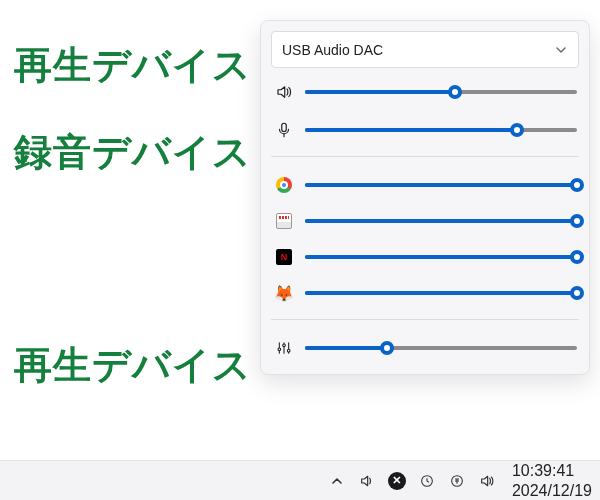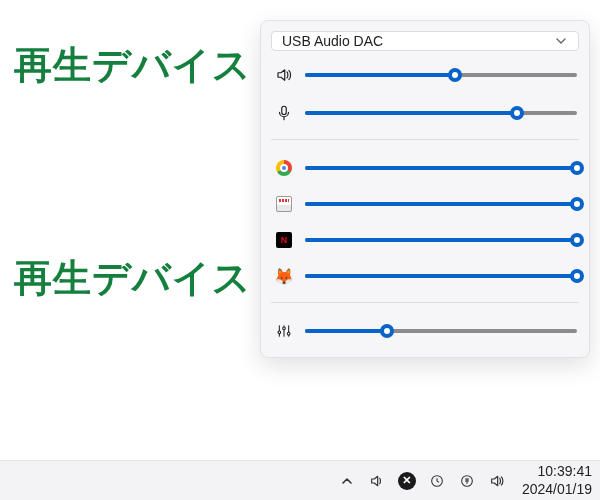--- a/index.html
+++ b/index.html
@@ -43,21 +43,21 @@
     box-shadow: 0 8px 24px rgba(0,0,0,0.12);
     padding: 10px 10px 12px 10px;
     display: flex;
     flex-direction: column;
     gap: 10px;
   }
   .device-select {
     background: #ffffff;
     border: 1px solid #dcdce0;
     border-radius: 4px;
-    height: 20px;
+    height: 37px;
     display: flex;
     align-items: center;
     padding: 0 10px;
     font-size: 14px;
     color: #222;
     cursor: pointer;
     justify-content: space-between;
   }
   .chev {
     width: 14px; height: 14px;
@@ -157,32 +157,33 @@
     width: 18px; height: 18px;
     display: inline-flex; align-items:center; justify-content:center;
     cursor: pointer;
   }
   .tray .dark {
     width:18px;height:18px;border-radius:50%;
     background:#1b1b1b;color:#fff;font-size:11px;font-weight:700;
     display:flex;align-items:center;justify-content:center;
   }
   .clock {
-    text-align: right;
-    font-size: 14px;
+    text-align: left;
+    font-size: 16px;
     line-height: 1.25;
     color: #222;
     padding-left: 6px;
   }
 </style>
 </head>
 <body>
 
 <div class="labels">
   <div class="big">再生デバイス</div>
+  <div class="big">録音デバイス</div>
   <div class="spacer"></div>
   <div class="big">再生デバイス</div>
 </div>
 
 <div class="flyout">
 
   <div class="device-select">
     <span>USB Audio DAC</span>
     <span class="chev">
       <svg viewBox="0 0 12 12" width="12" height="12">
@@ -314,15 +315,15 @@
     <span class="ticon">
       <svg viewBox="0 0 24 24" width="16" height="16" fill="none" stroke="#333" stroke-width="1.8" stroke-linecap="round" stroke-linejoin="round">
           <path d="M4 9v6h4l5 4V5L8 9H4z"></path>
           <path d="M16 8c1.5 1 1.5 7 0 8"></path>
           <path d="M18.5 6c3 2 3 10 0 12"></path>
         </svg>
     </span>
   </div>
   <div class="clock">
     <div>10:39:41</div>
-    <div>2024/01/19</div>
+    <div>2024/12/19</div>
   </div>
 </div>
 
 </body></html>

